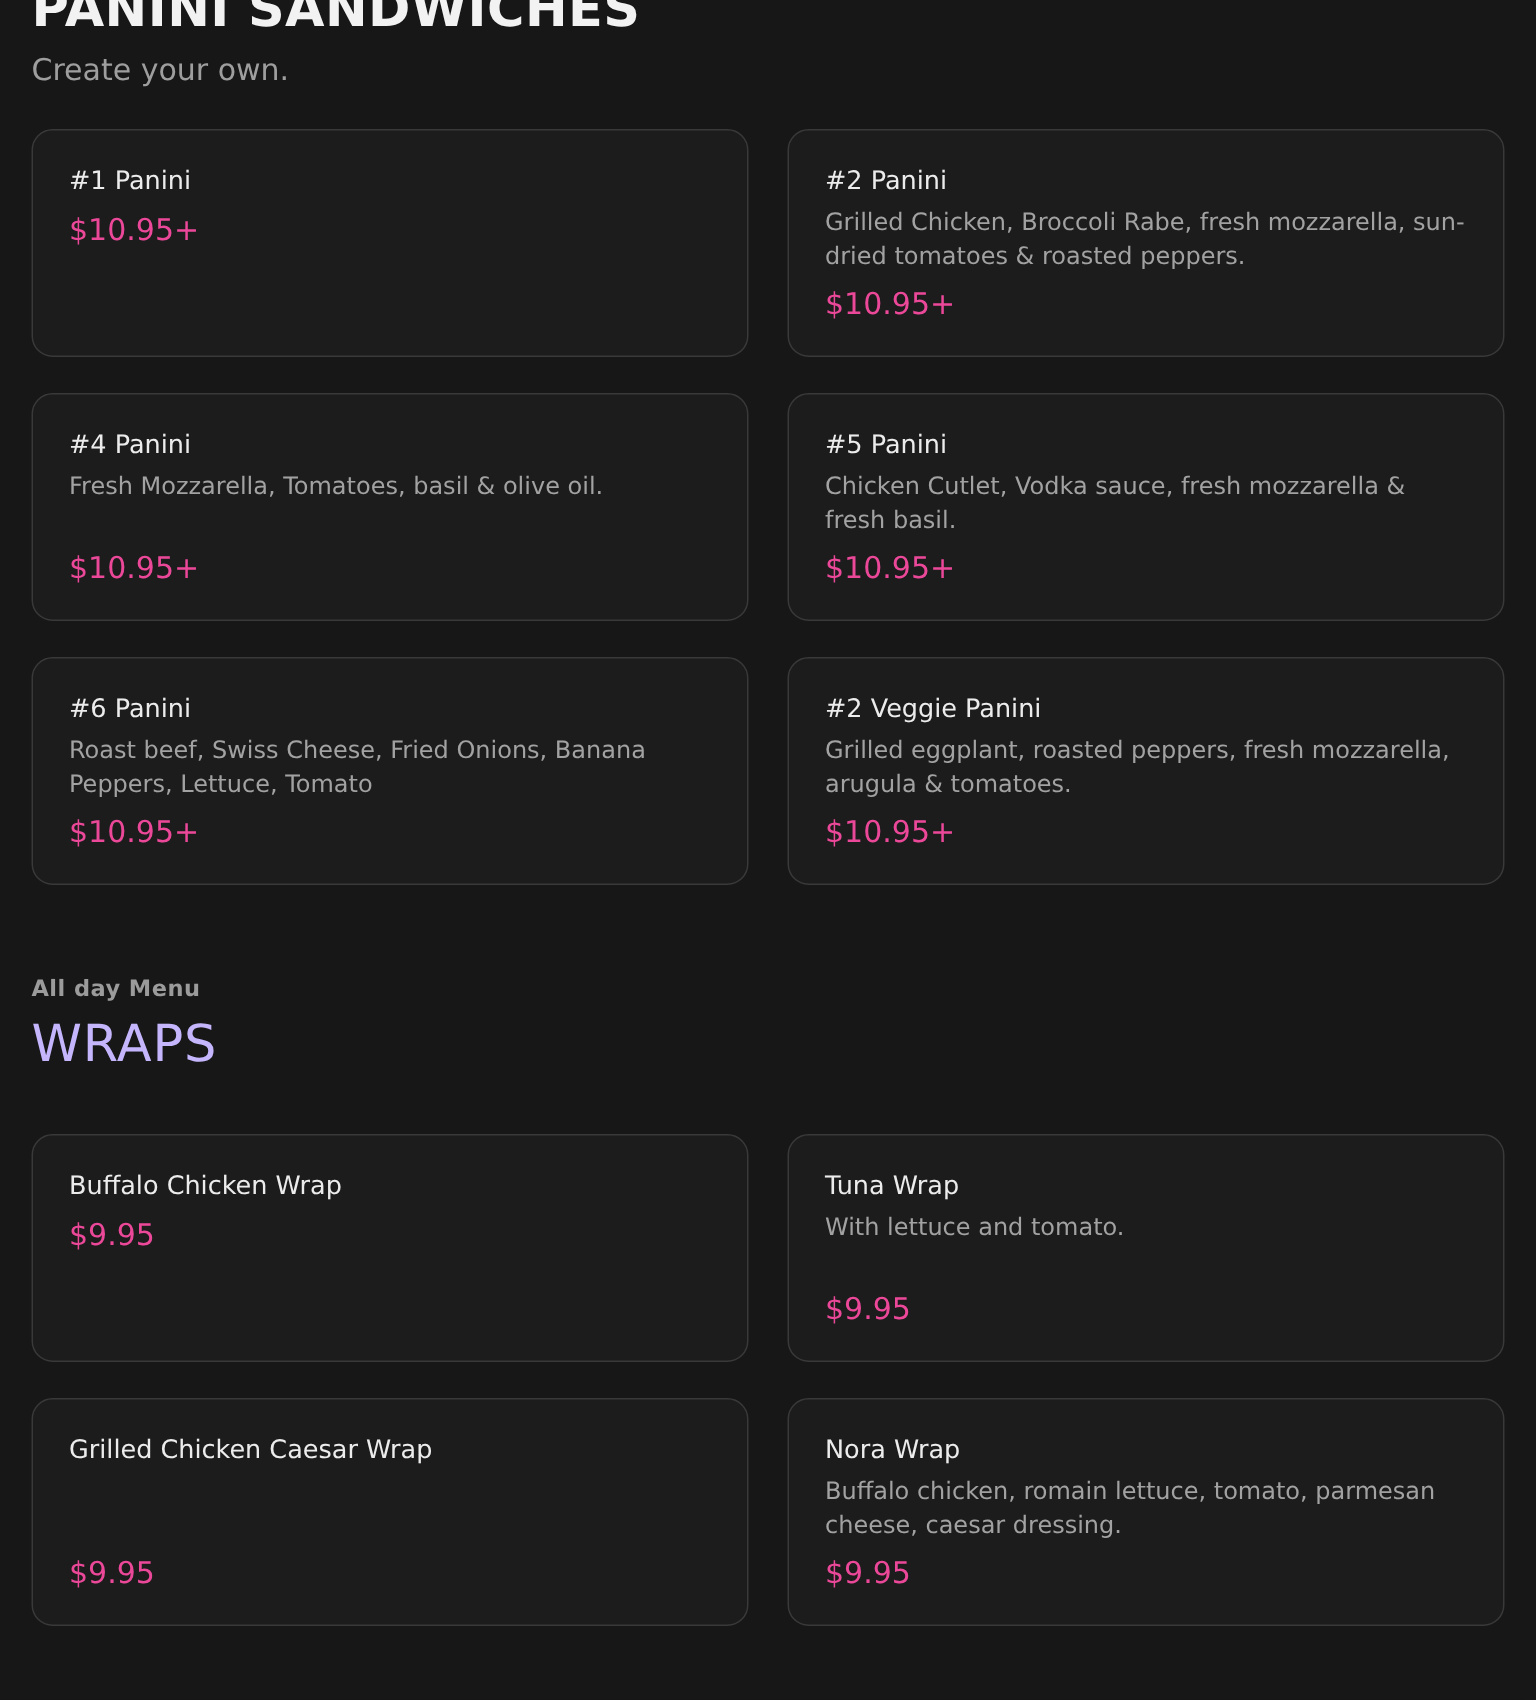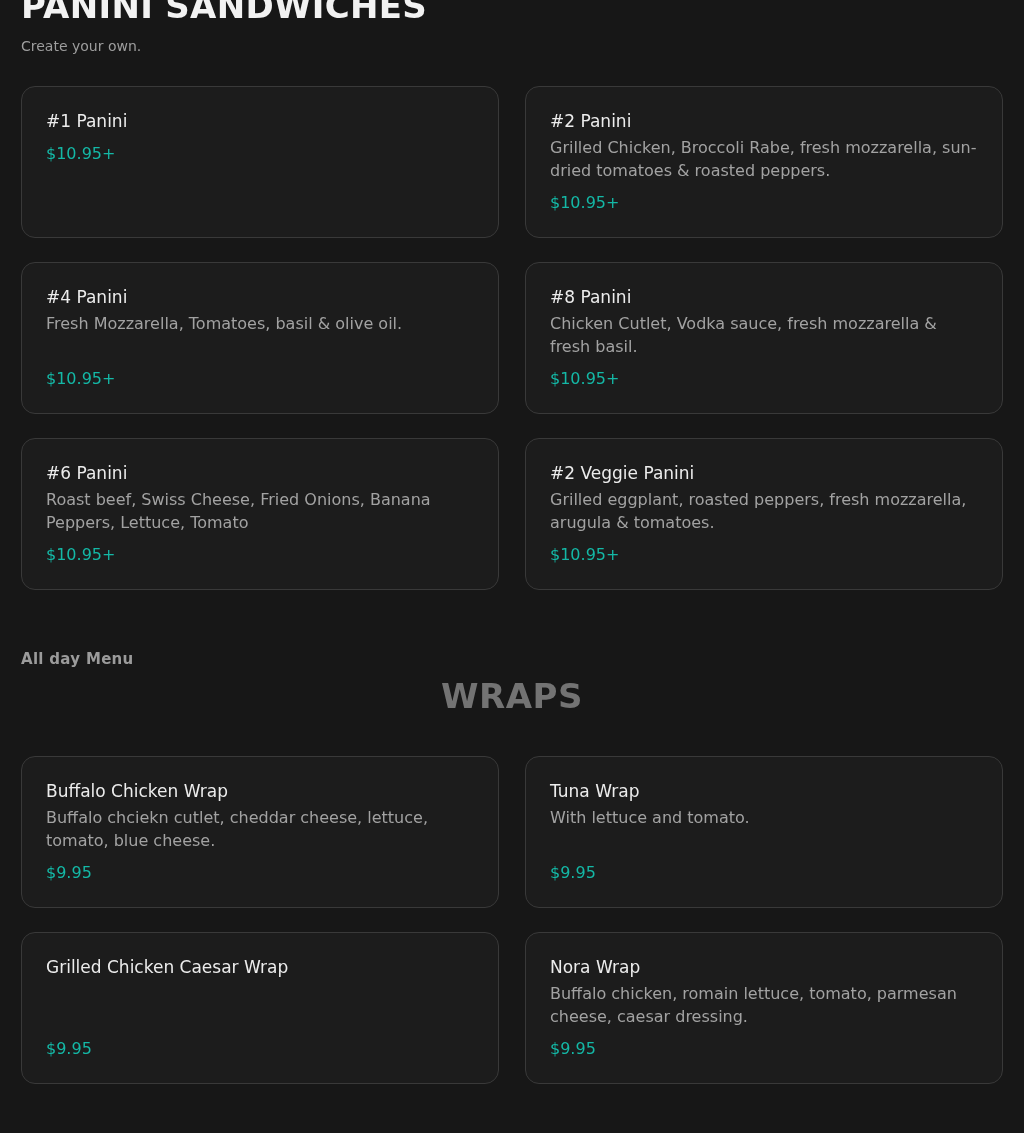--- a/index.html
+++ b/index.html
@@ -20,21 +20,21 @@
   .page-title {
     margin: -14px 0 0 0;
     font-size: 34px;
     line-height: 40px;
     font-weight: 700;
     letter-spacing: 0.3px;
     color: #f2f2f2;
   }
   .page-subtitle {
     margin-top: 10px;
-    font-size: 14px;
+    font-size: 20px;
     line-height: 20px;
     color: #9e9e9e;
   }
   .menu-grid {
     display: grid;
     grid-template-columns: 1fr 1fr;
     column-gap: 26px;
     row-gap: 24px;
     margin-top: 30px;
   }
@@ -55,42 +55,41 @@
   .card-desc {
     margin-top: 3px;
     height: 46px;
     overflow: hidden;
     font-size: 16px;
     line-height: 23px;
     color: #a2a2a2;
   }
   .card-price {
     margin-top: 9px;
-    font-size: 16px;
+    font-size: 20px;
     line-height: 23px;
-    color: #14b8a6;
+    color: #ec4899;
   }
   .section-wraps {
     margin-top: 60px;
   }
   .section-eyebrow {
     font-size: 15px;
     line-height: 18px;
     font-weight: 700;
     letter-spacing: 0.3px;
     color: #9b9b9b;
   }
   .section-title {
     margin: 8px 0 0 0;
     font-size: 34px;
     line-height: 40px;
-    font-weight: 700;
+    font-weight: 400;
     letter-spacing: 0.5px;
-    color: #737373;
-    text-align: center;
+    color: #c4b5fd;
   }
   .section-wraps .menu-grid {
     margin-top: 40px;
   }
 </style>
 </head>
 <body>
 
 <div class="content">
 
@@ -107,21 +106,21 @@
         <div class="card-name">#2 Panini</div>
         <div class="card-desc">Grilled Chicken, Broccoli Rabe, fresh mozzarella, sun-dried tomatoes &amp; roasted peppers.</div>
         <div class="card-price">$10.95+</div>
       </div>
       <div class="card">
         <div class="card-name">#4 Panini</div>
         <div class="card-desc">Fresh Mozzarella, Tomatoes, basil &amp; olive oil.</div>
         <div class="card-price">$10.95+</div>
       </div>
       <div class="card">
-        <div class="card-name">#8 Panini</div>
+        <div class="card-name">#5 Panini</div>
         <div class="card-desc">Chicken Cutlet, Vodka sauce, fresh mozzarella &amp; fresh basil.</div>
         <div class="card-price">$10.95+</div>
       </div>
       <div class="card">
         <div class="card-name">#6 Panini</div>
         <div class="card-desc">Roast beef, Swiss Cheese, Fried Onions, Banana Peppers, Lettuce, Tomato</div>
         <div class="card-price">$10.95+</div>
       </div>
       <div class="card">
         <div class="card-name">#2 Veggie Panini</div>
@@ -131,21 +130,20 @@
     </div>
   </section>
 
   <section class="section-wraps">
     <div class="section-eyebrow">All day Menu</div>
     <h2 class="section-title">WRAPS</h2>
 
     <div class="menu-grid">
       <div class="card">
         <div class="card-name">Buffalo Chicken Wrap</div>
-        <div class="card-desc">Buffalo chciekn cutlet, cheddar cheese, lettuce, tomato, blue cheese.</div>
         <div class="card-price">$9.95</div>
       </div>
       <div class="card">
         <div class="card-name">Tuna Wrap</div>
         <div class="card-desc">With lettuce and tomato.</div>
         <div class="card-price">$9.95</div>
       </div>
       <div class="card">
         <div class="card-name">Grilled Chicken Caesar Wrap</div>
         <div class="card-desc"></div>

